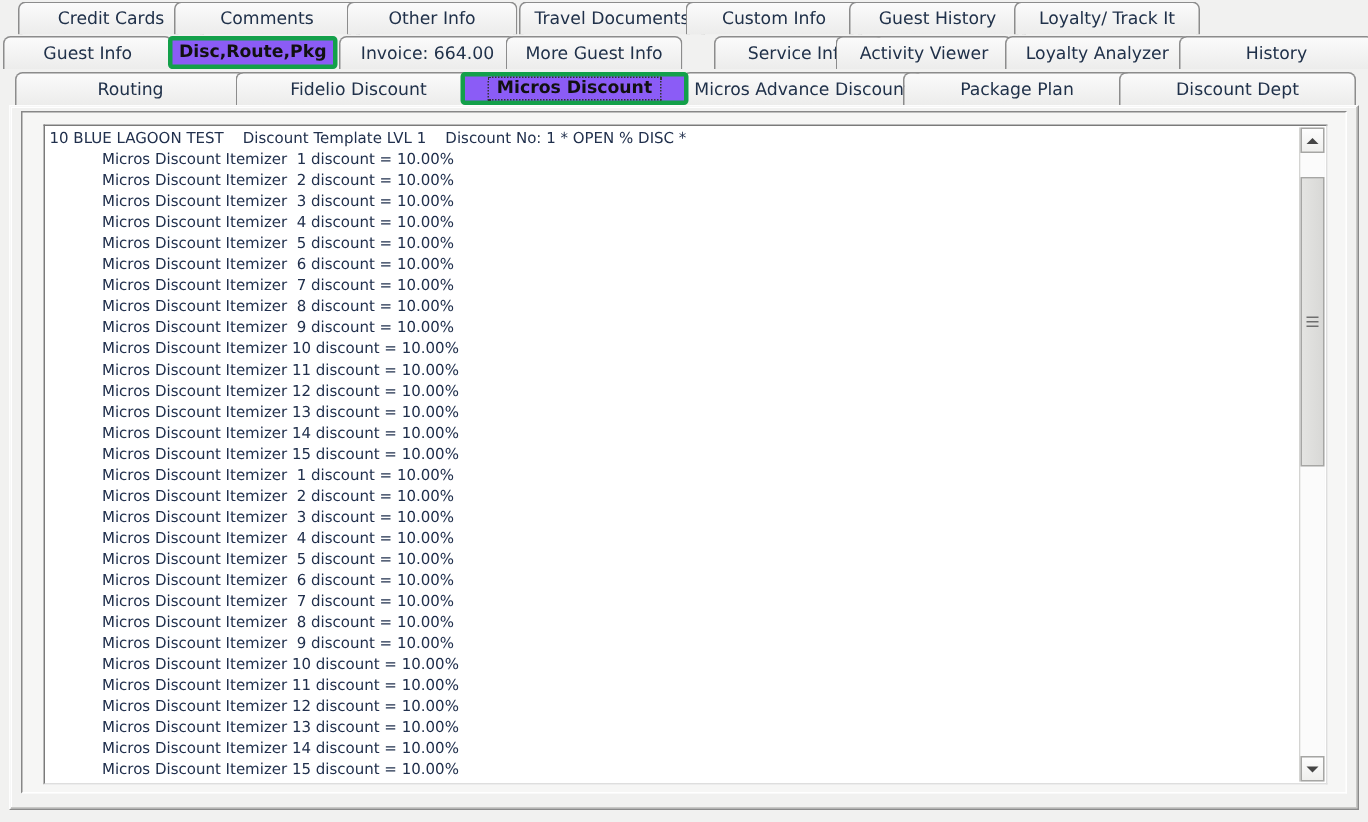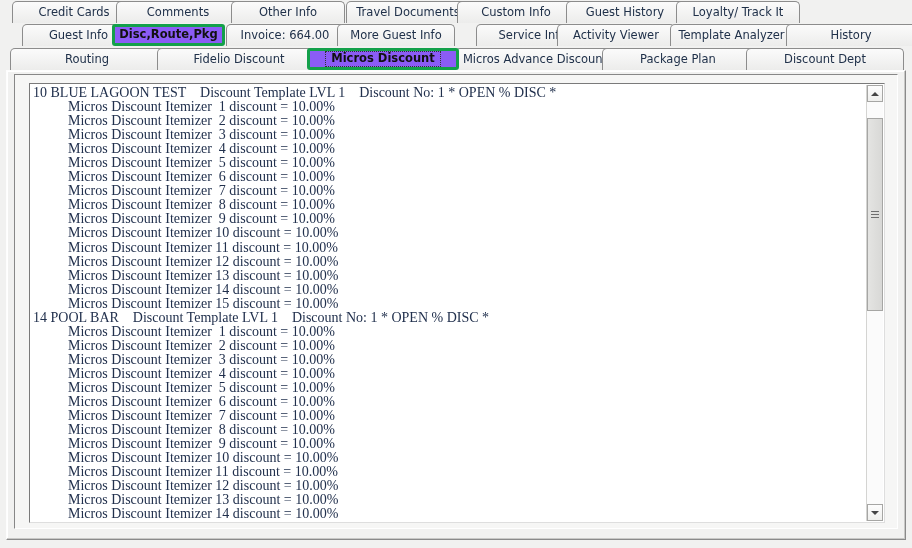--- a/index.html
+++ b/index.html
@@ -50,22 +50,22 @@
   
   #textbox{
     position:absolute;left:14px;top:8px;width:856px;height:440px;
     box-sizing:border-box;background:#ffffff;
     border-top:1px solid #7a7a7a;border-left:1px solid #7a7a7a;
     border-right:1px solid #dedede;border-bottom:1px solid #dedede;
     overflow:hidden;
   }
   #lines{position:absolute;left:3px;top:2px;right:18px;}
   .ln{
-    font-size:14px;line-height:14.05px;height:14.05px;
-    color:#21304d;white-space:pre;letter-spacing:0px;font-family:Liberation Serif, serif;
+    font-size:10px;line-height:14.05px;height:14.05px;
+    color:#21304d;white-space:pre;letter-spacing:0px;
   }
   .ln.hdr{padding-left:0px;}
   .ln.item{padding-left:35px;}
 
   
   #sb{
     position:absolute;right:1px;top:1px;width:16px;bottom:1px;
     background:#f0f0ef;border-left:1px solid #d4d4d2;
   }
   .sbbtn{
@@ -110,40 +110,40 @@
         <span>Custom Info</span>
       </div>
       <div class="tab" style="position: absolute; left: 566px; width: 118px; bottom: 0px; margin-top: 42px;">
         <span>Guest History</span>
       </div>
       <div class="tab" style="position: absolute; left: 676px; width: 124px; bottom: 0px;">
         <span>Loyalty/ Track It</span>
       </div>
     </div>
   <div class="tabrow" id="row2" style="top:23px;">
-      <div class="tab" style="position: absolute; left: 2px; width: 113px; bottom: 0px; margin-left: 20px;">
+      <div class="tab" style="position: absolute; left: 2px; width: 113px; bottom: 0px;">
         <span>Guest Info</span>
       </div>
       <div class="tab sel" style="position: absolute; left: 112px; width: 113px; bottom: 0px;">
         <span>Disc,Route,Pkg</span>
       </div>
       <div class="tab" style="position: absolute; left: 226px; width: 118px; bottom: 0px;">
         <span>Invoice: 664.00</span>
       </div>
       <div class="tab" style="position: absolute; left: 337px; width: 118px; bottom: 0px;">
         <span>More Guest Info</span>
       </div>
       <div class="tab" style="position: absolute; left: 476px; width: 113px; bottom: 0px;">
         <span>Service Info</span>
       </div>
       <div class="tab" style="position: absolute; left: 557px; width: 118px; bottom: 0px;">
         <span>Activity Viewer</span>
       </div>
       <div class="tab" style="position: absolute; left: 670px; width: 123px; bottom: 0px;">
-        <span>Template Analyzer</span>
+        <span>Loyalty Analyzer</span>
       </div>
       <div class="tab" style="position: absolute; left: 786px; width: 130px; bottom: 0px;">
         <span>History</span>
       </div>
     </div>
   <div class="tabrow" id="row3" style="top:47px;">
       <div class="tab" style="position: absolute; left: 10px; width: 154px; bottom: 0px;">
         <span>Routing</span>
       </div>
       <div class="tab" style="position: absolute; left: 157px; width: 164px; bottom: 0px;">
@@ -177,21 +177,20 @@
             <div class="ln item">Micros Discount Itemizer  6 discount = 10.00%</div>
             <div class="ln item">Micros Discount Itemizer  7 discount = 10.00%</div>
             <div class="ln item">Micros Discount Itemizer  8 discount = 10.00%</div>
             <div class="ln item">Micros Discount Itemizer  9 discount = 10.00%</div>
             <div class="ln item">Micros Discount Itemizer 10 discount = 10.00%</div>
             <div class="ln item">Micros Discount Itemizer 11 discount = 10.00%</div>
             <div class="ln item">Micros Discount Itemizer 12 discount = 10.00%</div>
             <div class="ln item">Micros Discount Itemizer 13 discount = 10.00%</div>
             <div class="ln item">Micros Discount Itemizer 14 discount = 10.00%</div>
             <div class="ln item">Micros Discount Itemizer 15 discount = 10.00%</div>
-            <div class="ln hdr">14 POOL BAR    Discount Template LVL 1    Discount No: 1 * OPEN % DISC *</div>
             <div class="ln item">Micros Discount Itemizer  1 discount = 10.00%</div>
             <div class="ln item">Micros Discount Itemizer  2 discount = 10.00%</div>
             <div class="ln item">Micros Discount Itemizer  3 discount = 10.00%</div>
             <div class="ln item">Micros Discount Itemizer  4 discount = 10.00%</div>
             <div class="ln item">Micros Discount Itemizer  5 discount = 10.00%</div>
             <div class="ln item">Micros Discount Itemizer  6 discount = 10.00%</div>
             <div class="ln item">Micros Discount Itemizer  7 discount = 10.00%</div>
             <div class="ln item">Micros Discount Itemizer  8 discount = 10.00%</div>
             <div class="ln item">Micros Discount Itemizer  9 discount = 10.00%</div>
             <div class="ln item">Micros Discount Itemizer 10 discount = 10.00%</div>

